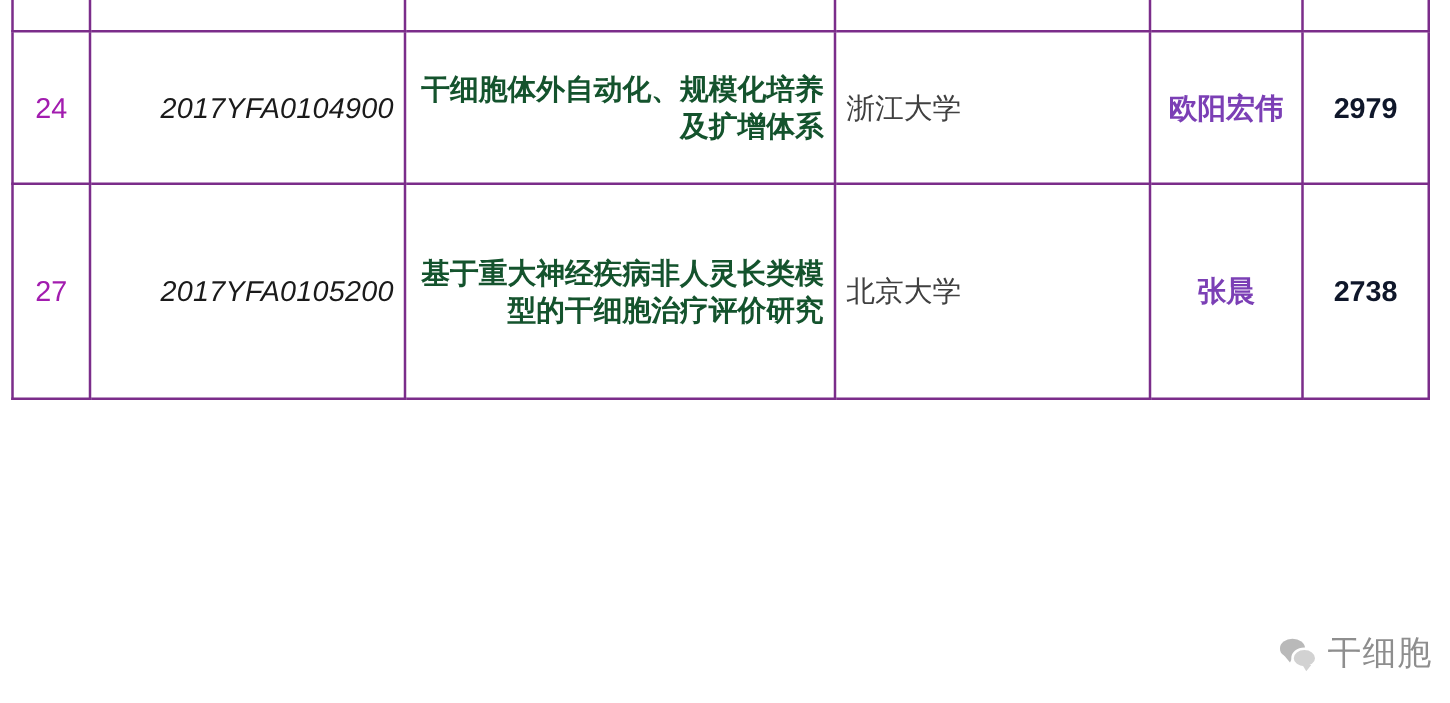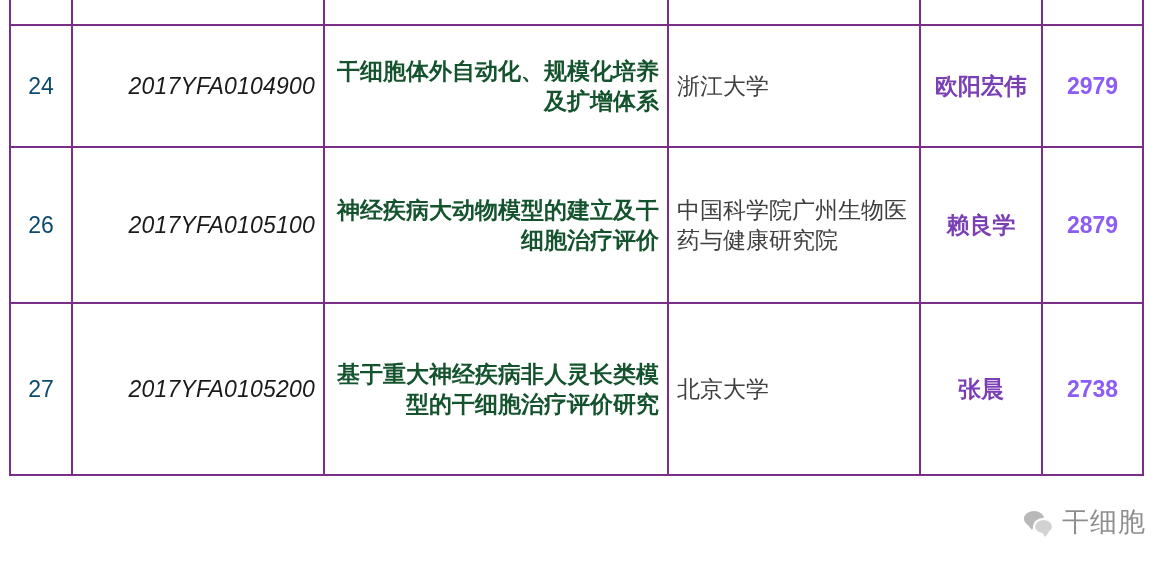--- a/index.html
+++ b/index.html
@@ -42,21 +42,21 @@
   
   col.c-index { width: 62px; }
   col.c-code  { width: 252px; }
   col.c-title { width: 344px; }
   col.c-org   { width: 252px; }
   col.c-pi    { width: 122px; }
   col.c-amt   { width: 101px; }
 
   td.index {
     text-align: center;
-    color: #0c4a6e;
+    color: #a21caf;
     font-size: 24px;
   }
   td.code {
     text-align: right;
     color: #1a1a1a;
     font-size: 23px;
     letter-spacing: 0.2px;
     font-style: italic;
   }
   td.title {
@@ -76,21 +76,21 @@
     padding-left: 12px;
   }
   td.pi {
     color: #7b3fb5;
     font-weight: bold;
     text-align: center;
     font-size: 24px;
     line-height: 1.34;
   }
   td.amount {
-    color: #8b5cf6;
+    color: #0f172a;
     font-weight: bold;
     text-align: center;
     font-size: 24px;
   }
 
   
   tr.r0 td { height: 22px; }
   tr.r1 td { height: 108px; }
   tr.r2 td { height: 134px; }
   tr.r3 td { height: 142px; }
@@ -178,28 +178,20 @@
       <tr class="r1">
         <td class="index">24</td>
         <td class="code">2017YFA0104900</td>
         <td class="title">干细胞体外自动化、规模化培养及扩增体系</td>
         <td class="org">浙江大学</td>
         <td class="pi">欧阳宏伟</td>
         <td class="amount">2979</td>
       </tr>
 
 
-      <tr class="r3">
-        <td class="index">26</td>
-        <td class="code">2017YFA0105100</td>
-        <td class="title">神经疾病大动物模型的建立及干细胞治疗评价</td>
-        <td class="org">中国科学院广州生物医药与健康研究院</td>
-        <td class="pi">赖良学</td>
-        <td class="amount">2879</td>
-      </tr>
 
       <tr class="r4">
         <td class="index">27</td>
         <td class="code">2017YFA0105200</td>
         <td class="title">基于重大神经疾病非人灵长类模型的干细胞治疗评价研究</td>
         <td class="org">北京大学</td>
         <td class="pi">张晨</td>
         <td class="amount">2738</td>
       </tr>
     </tbody>

